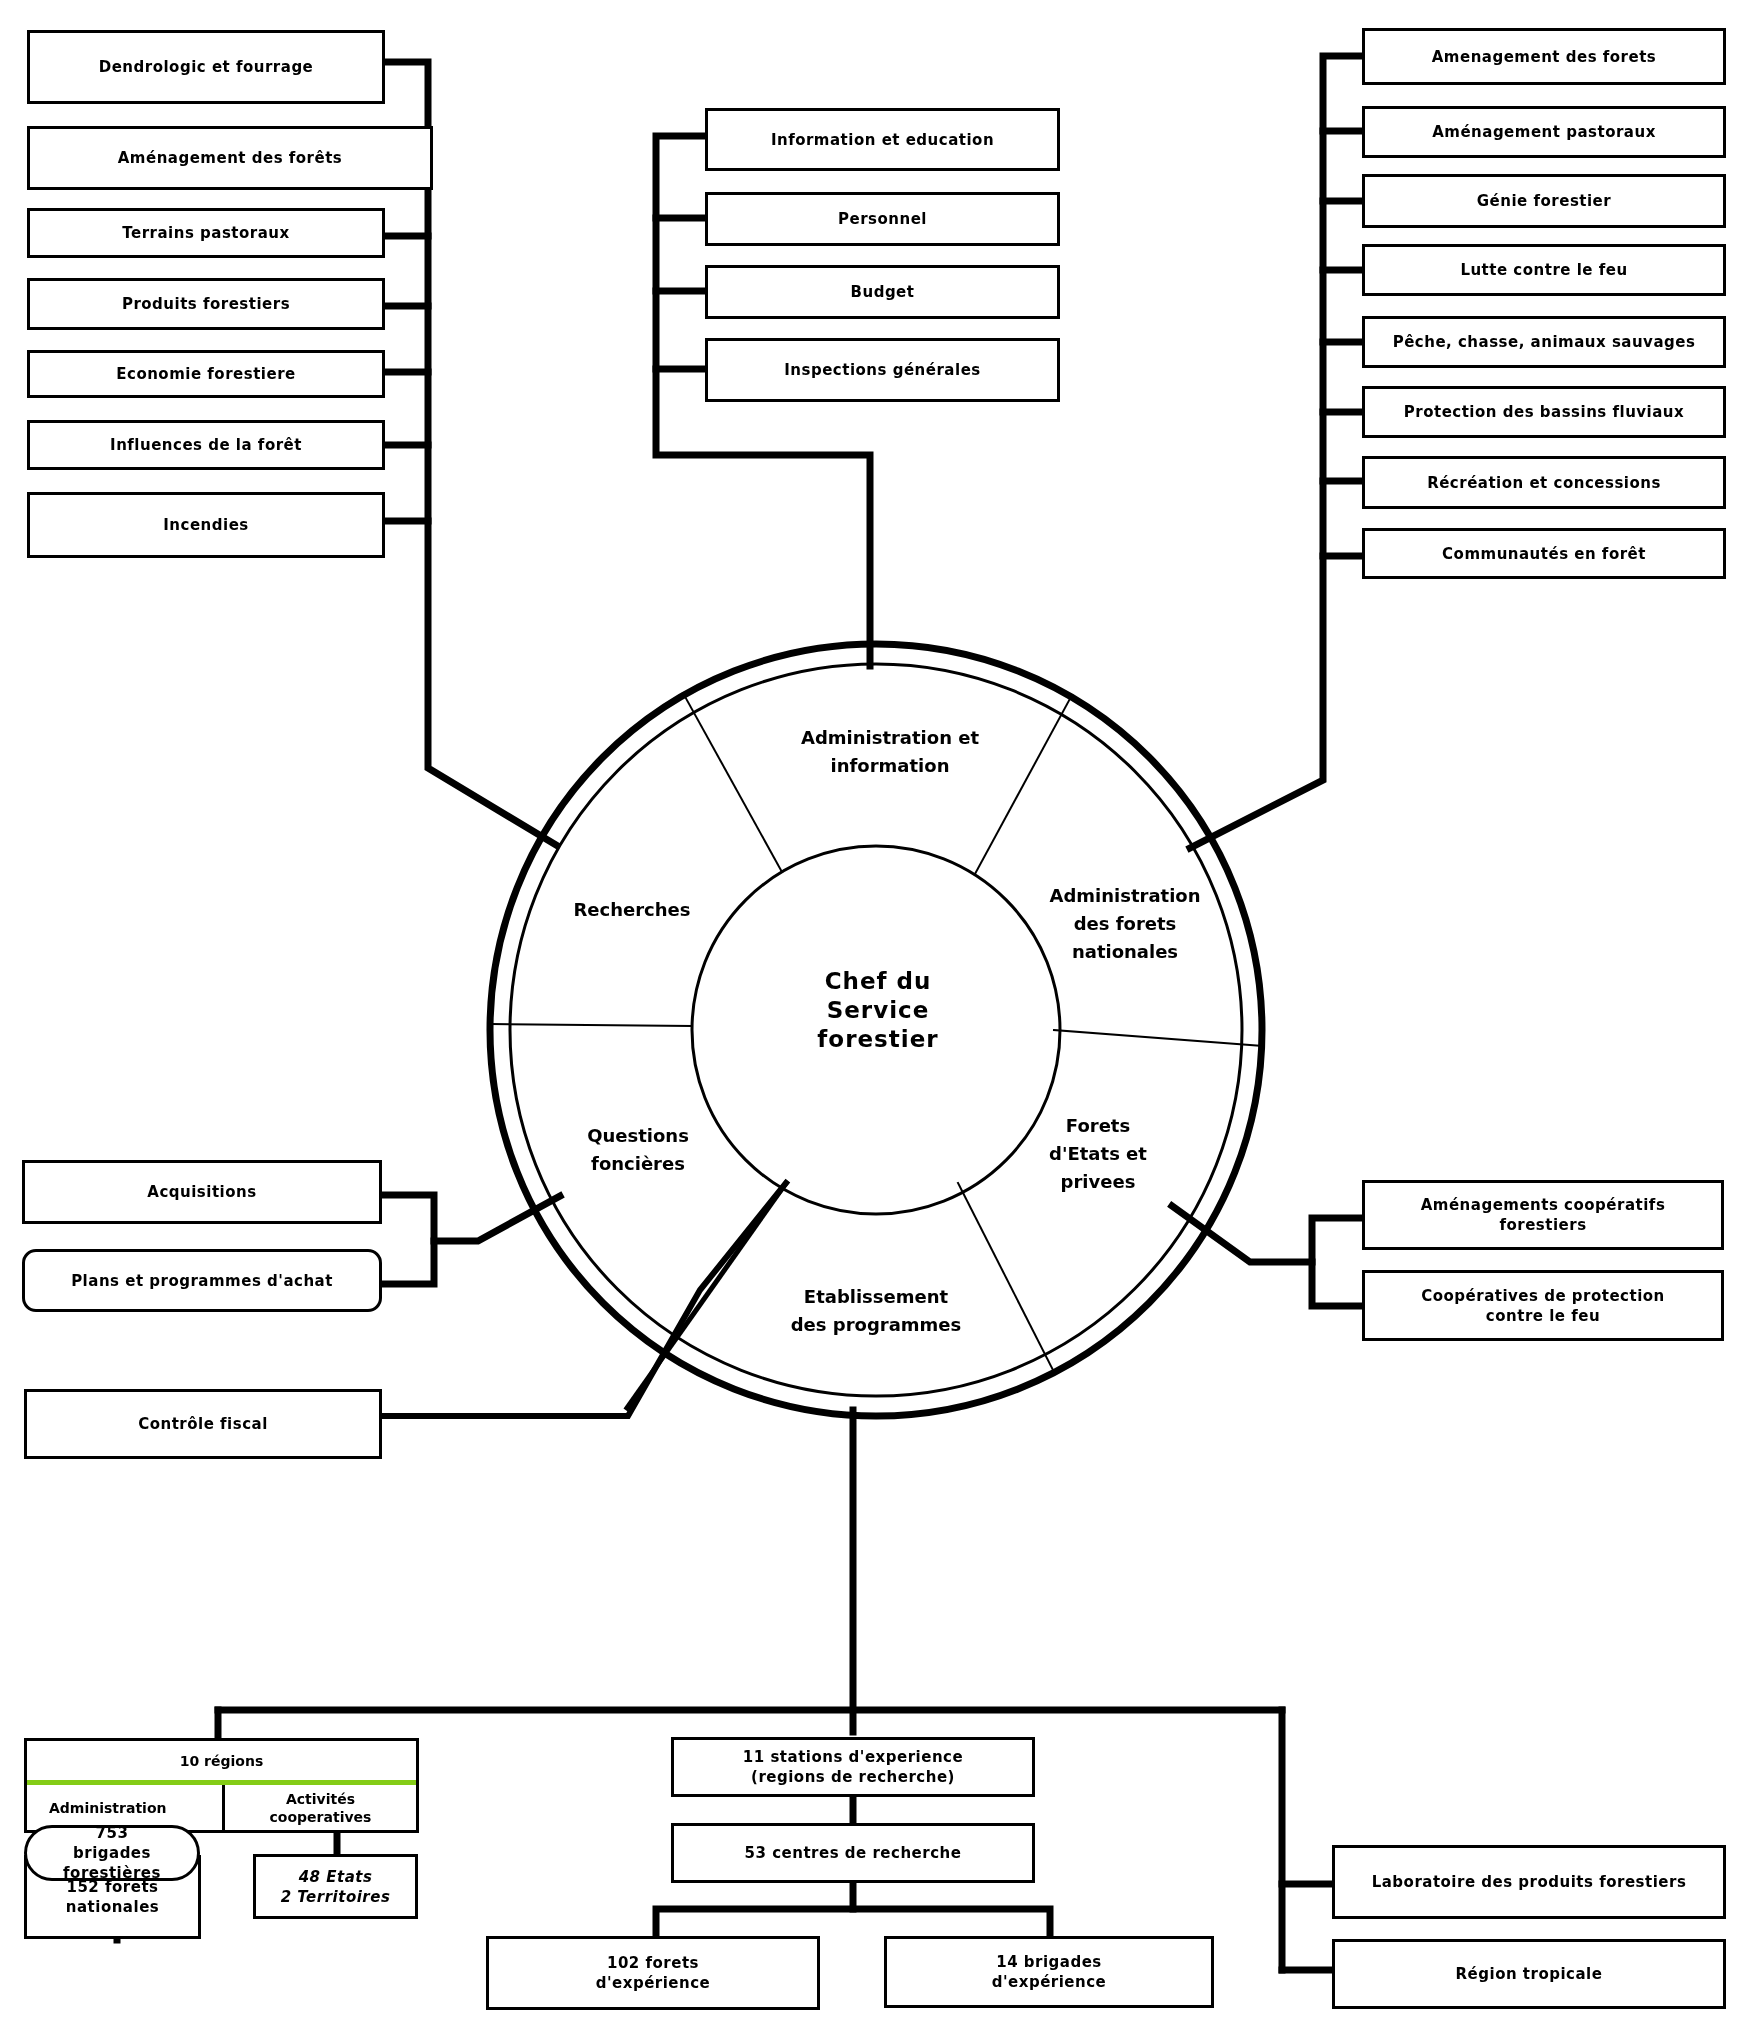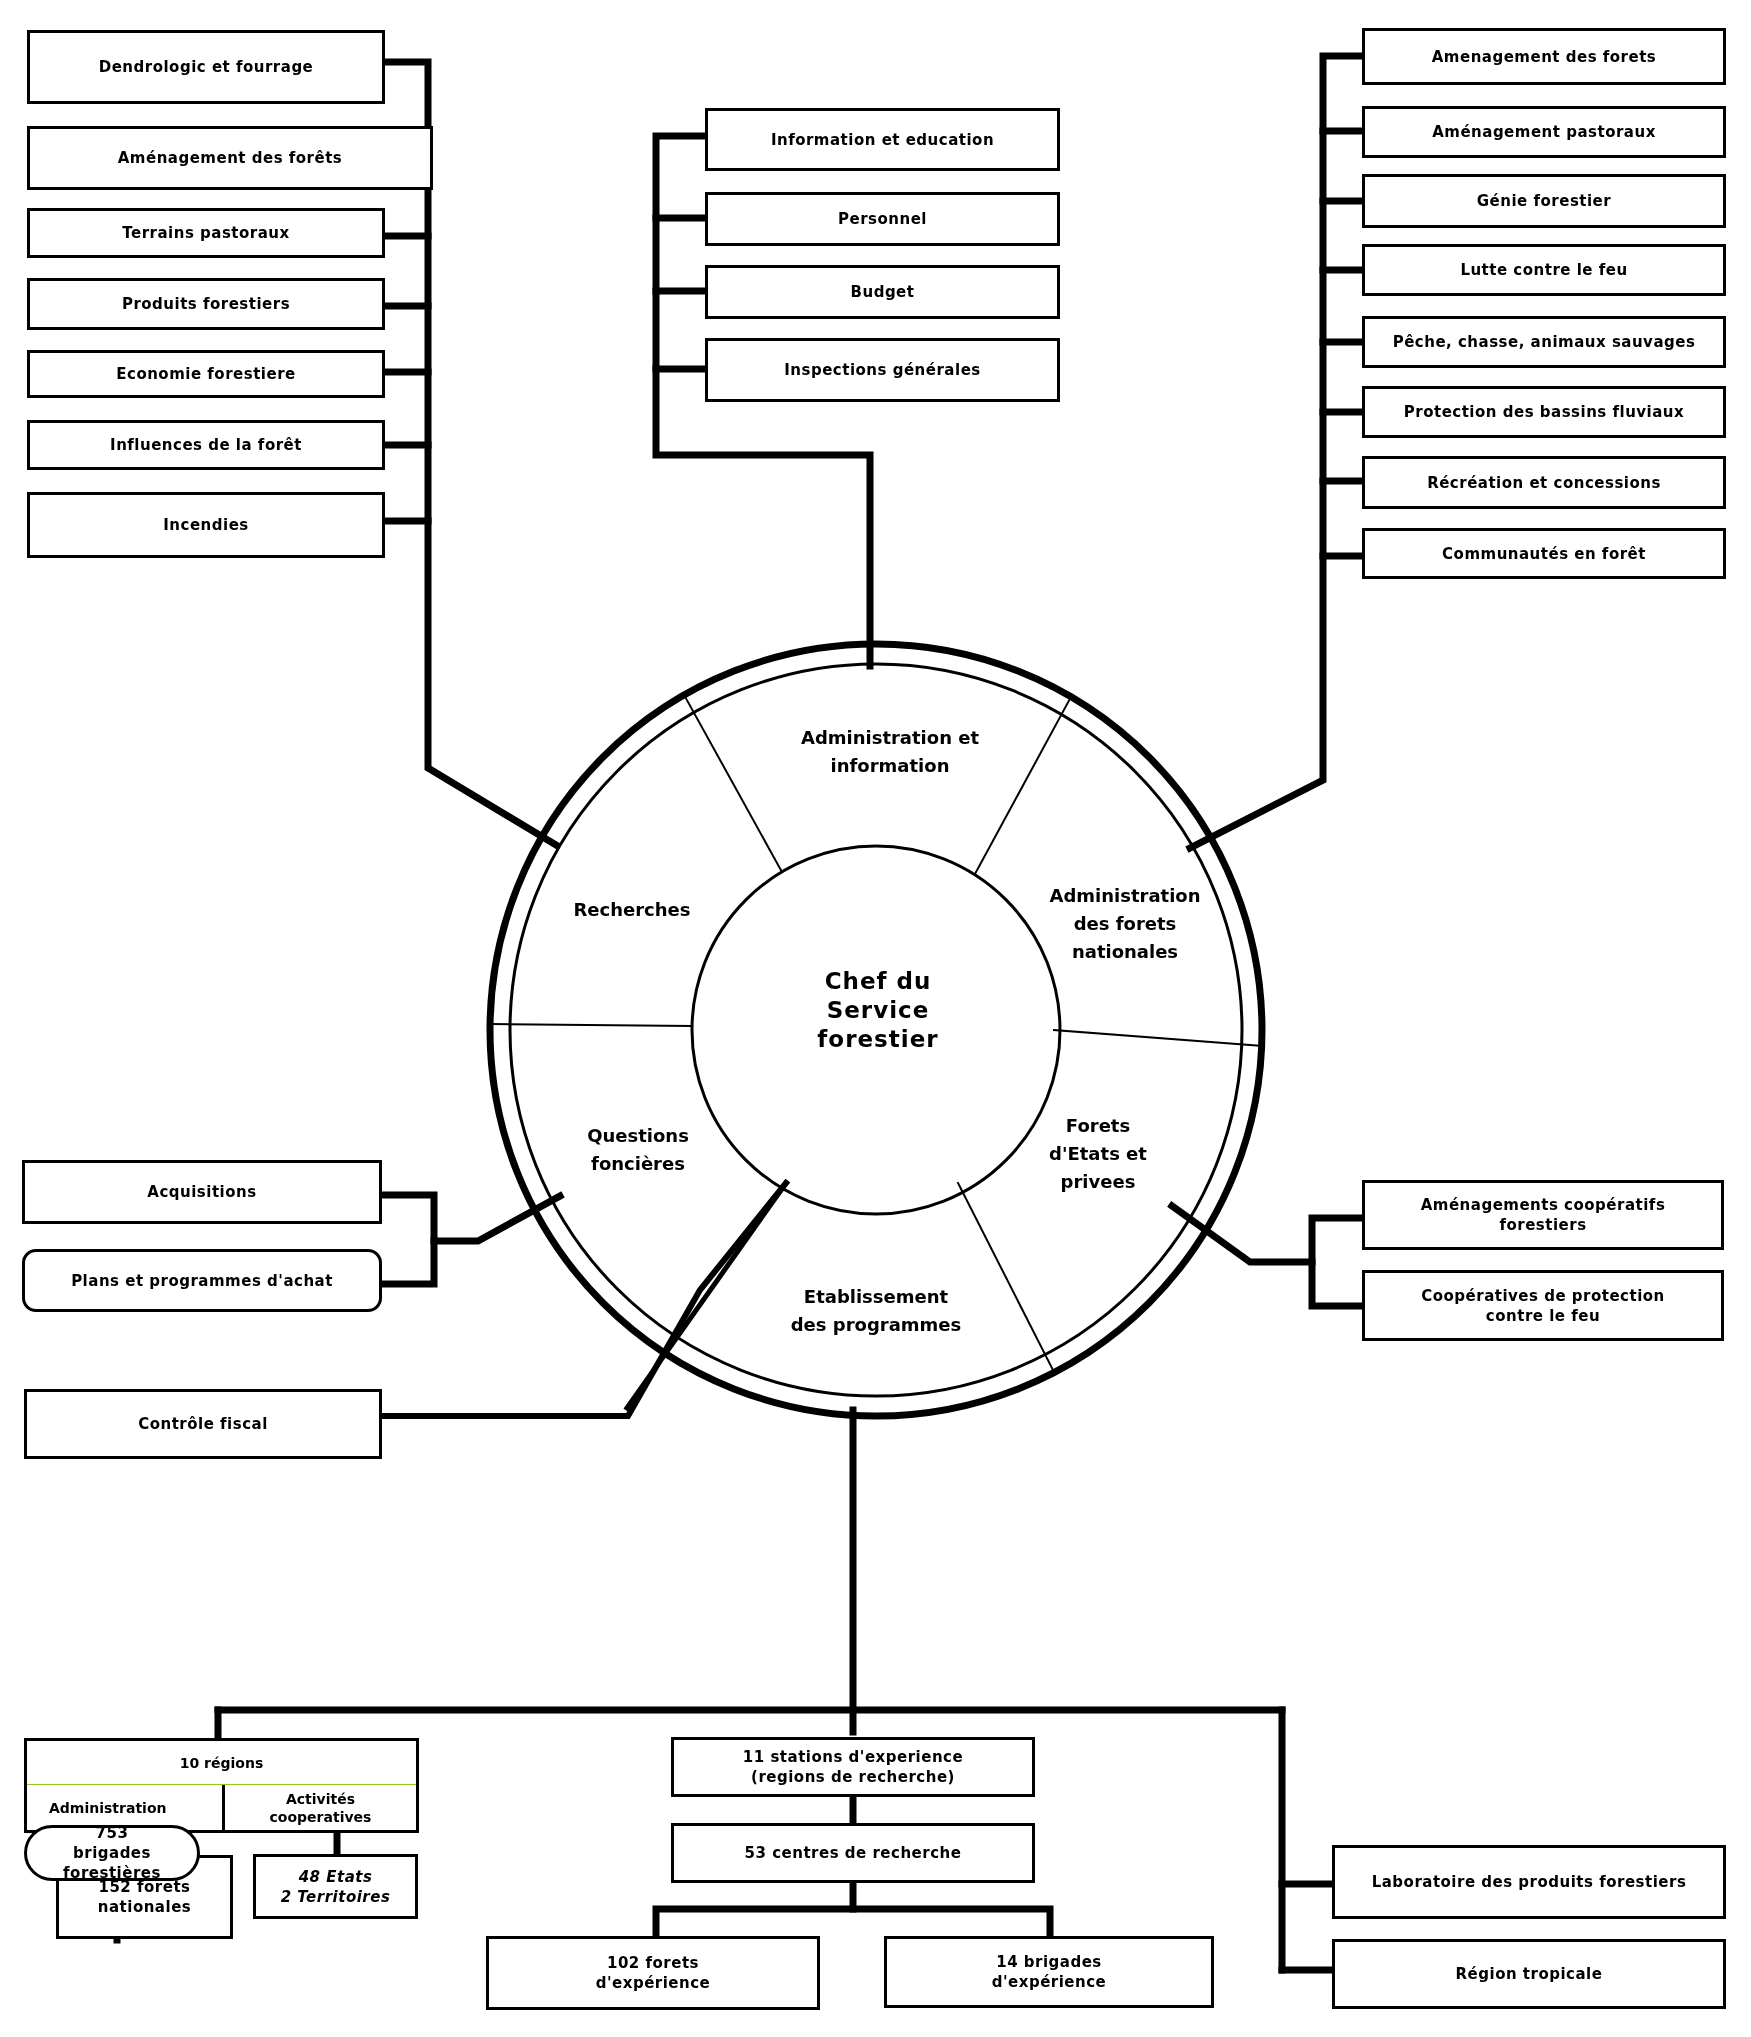--- a/index.html
+++ b/index.html
@@ -127,26 +127,26 @@
 <div class="box" style="left:22px; top:1249px; width:360px; height:63px;border-radius:14px;">Plans et programmes d'achat</div>
 
 <div class="box" style="left:24px; top:1389px; width:358px; height:70px;">Contrôle fiscal</div>
 
 <div class="box" style="left:1362px; top:1180px; width:362px; height:70px;">Aménagements coopératifs
 forestiers</div>
 <div class="box" style="left:1362px; top:1270px; width:362px; height:71px;">Coopératives de protection
 contre le feu</div>
 
 <div style="position:absolute; left:24px; top:1738px; width:395px; height:95px; border:3px solid #000; box-sizing:border-box; background:#fff;">
-  <div class="sub-cell" style="left:0; top:0; width:100%; height:44px; border-bottom:1px solid #84cc16;">10 régions</div>
+  <div class="sub-cell" style="left:0; top:0; width:100%; height:44px; border-bottom:5px solid #84cc16;">10 régions</div>
   <div class="sub-cell" style="left:0; top:44px; width:198px; height:45px; border-right:3px solid #000; justify-content:flex-start; padding-left:22px;">Administration</div>
   <div class="sub-cell" style="left:198px; top:44px; width:191px; height:45px;">Activités
 cooperatives</div>
 </div>
-<div class="box" style="left:24px; top:1855px; width:177px; height:84px;margin-left:32px;">152 forets
+<div class="box" style="left:24px; top:1855px; width:177px; height:84px;">152 forets
 nationales</div>
 <div class="box" style="left:24px; top:1825px; width:176px; height:56px;border-radius:30px;">753
 brigades
 forestières</div>
 <div class="box" style="left:253px; top:1854px; width:165px; height:65px;font-style:italic;">48 Etats
 2 Territoires</div>
 
 <div class="box" style="left:671px; top:1737px; width:364px; height:60px;">11 stations d'experience
 (regions de recherche)</div>
 <div class="box" style="left:671px; top:1823px; width:364px; height:60px;">53 centres de recherche</div>

